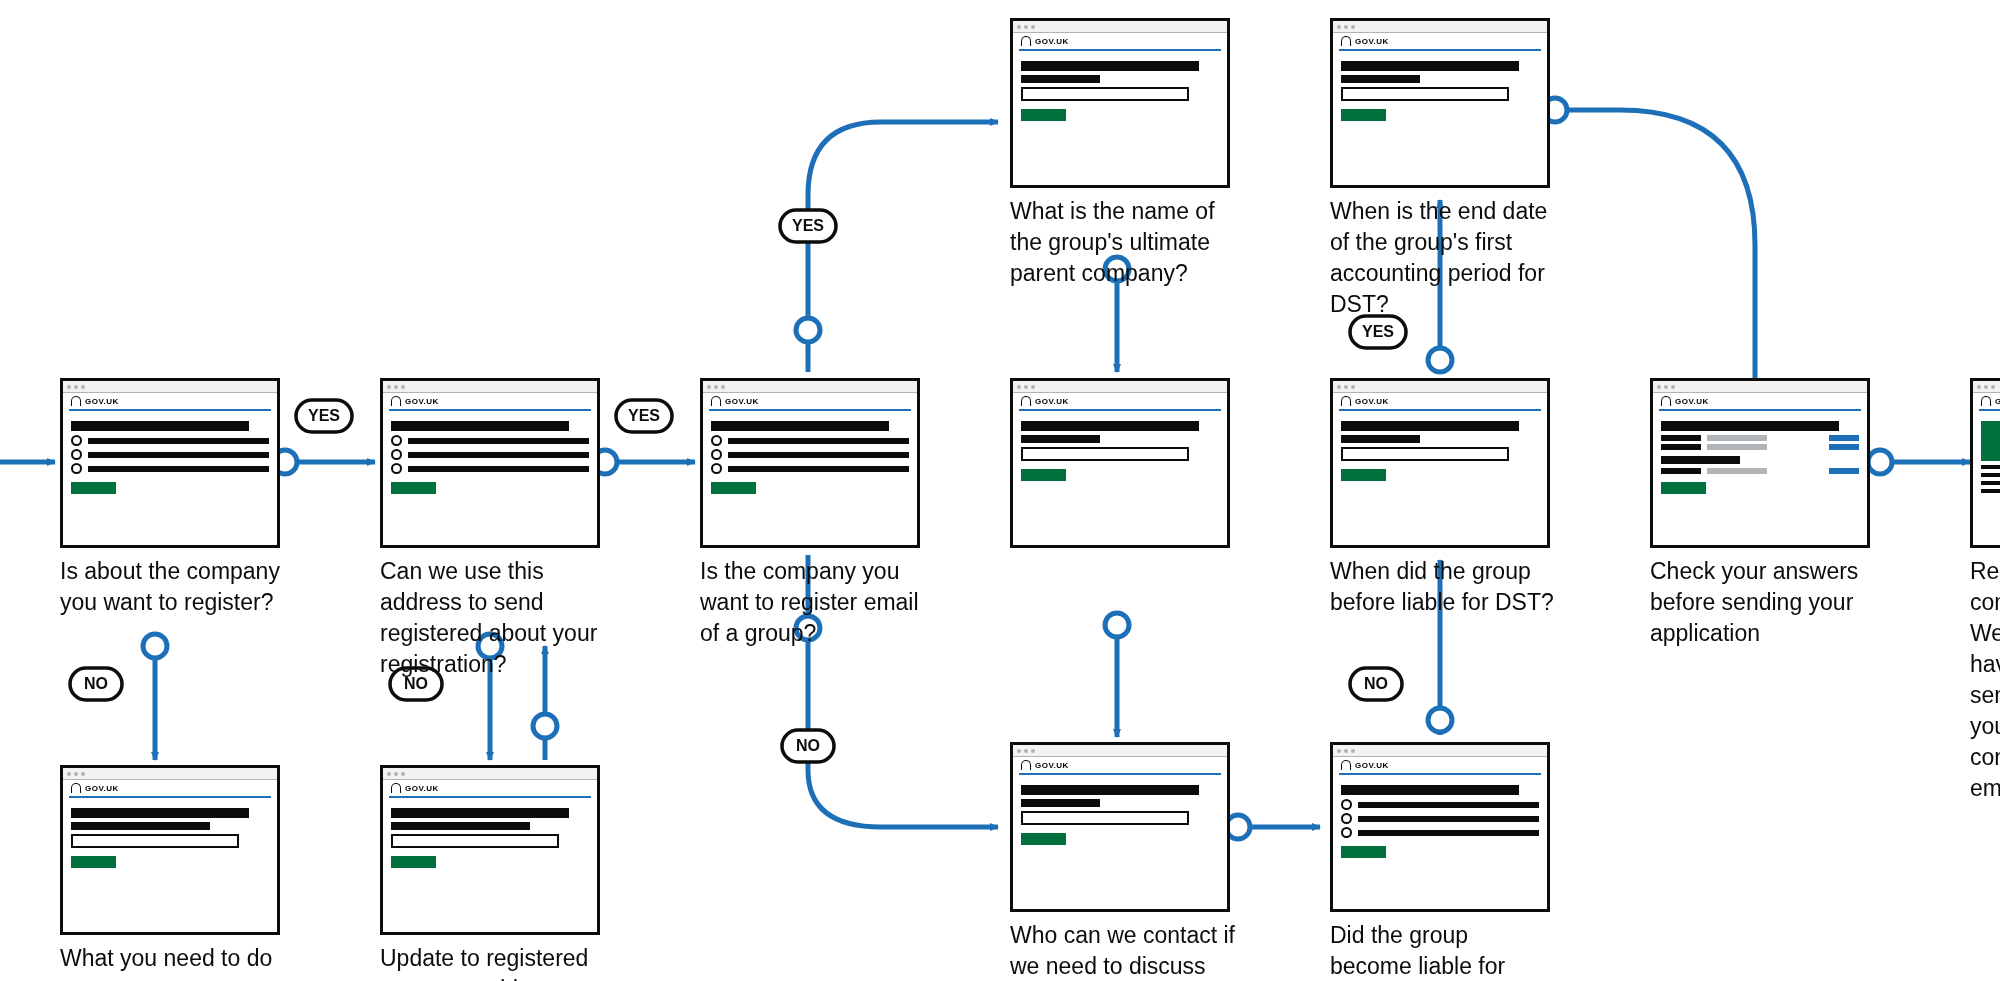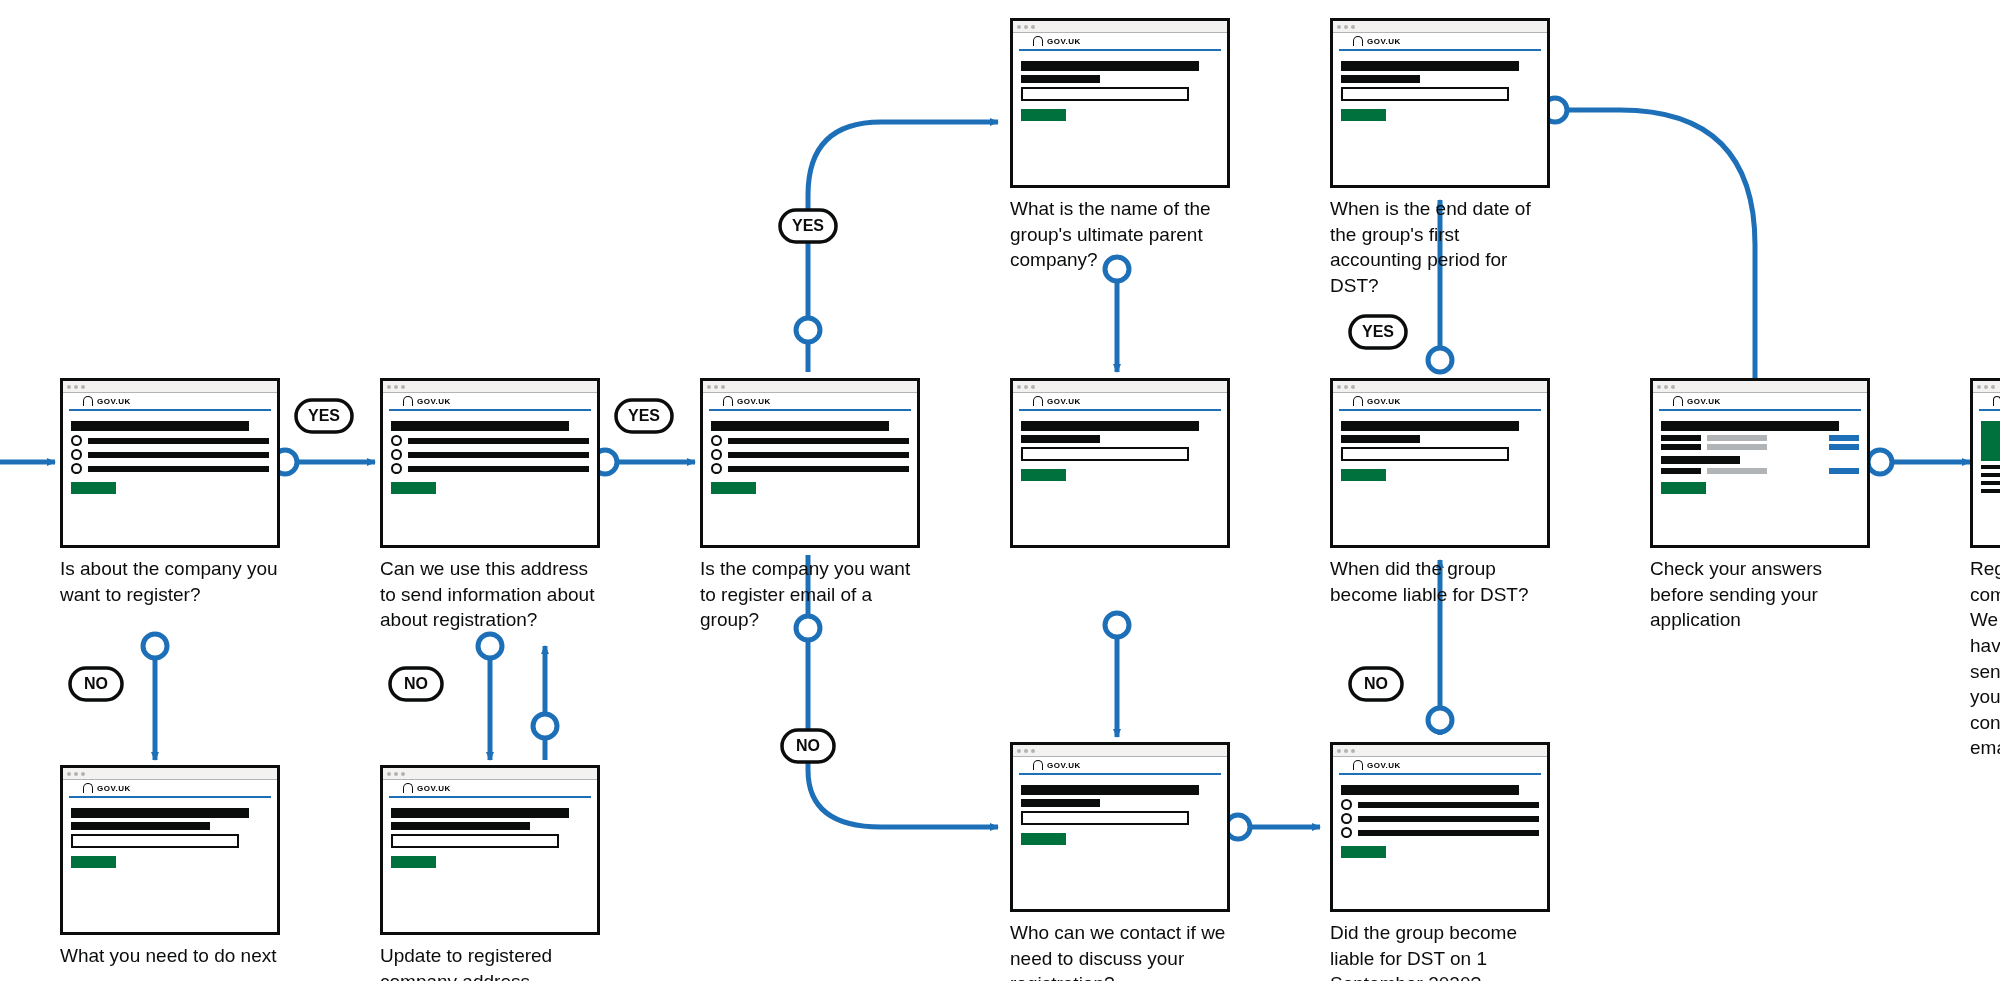--- a/index.html
+++ b/index.html
@@ -35,21 +35,20 @@
     align-items: center;
     gap: 3px;
     padding-left: 4px;
   }
   .thumb .browbar .dot { width:4px;height:4px;border-radius:50%;background:#b1b4b6;display:inline-block; }
   .thumb .topbar {
     height: 16px;
     display: flex;
     align-items: center;
     padding: 0 8px;
-    margin-left: 12px;
   }
   .thumb .crown {
     width: 10px; height: 10px;
     border: 1.5px solid #0b0c0c;
     border-bottom: none;
     border-radius: 5px 5px 0 0;
     margin-right: 4px;
   }
   .thumb .gov { font-size: 8px; font-weight:700; letter-spacing:0.5px;}
   .thumb .bluebar { height:2px; background:#1d70b8; margin: 0 6px;}
@@ -57,21 +56,21 @@
   .bar { background:#0b0c0c; height:8px; margin:4px 0; }
   .bar.wide { width: 90%; height:10px;}
   .bar.med { width: 70%; }
   .bar.short { width: 40%; }
   .greenbtn { background:#00703c; width:45px; height:12px; margin-top:8px;}
   .input { border:2px solid #0b0c0c; height:14px; width:85%; margin:4px 0;}
   .radio { display:flex; align-items:center; margin:3px 0;}
   .radio .rcirc { width:11px;height:11px;border:2px solid #0b0c0c;border-radius:50%;margin-right:6px;flex-shrink:0;}
   .radio .rbar { background:#0b0c0c; height:6px; flex:1;}
   .caption {
-    font-size: 19px;
+    font-size: 23px;
     line-height: 1.35;
     margin-top: 8px;
     width: 225px;
     color:#0b0c0c;
   }
   
   .srow { display:flex; gap:6px; margin:3px 0; align-items:center;}
   .srow .k { background:#0b0c0c; height:6px; width:40px;}
   .srow .v { background:#b1b4b6; height:6px; width:60px;}
   .srow .c { background:#1d70b8; height:6px; width:30px; margin-left:auto;}
@@ -249,21 +248,21 @@
           <span class="rcirc"></span>
           <span class="rbar"></span>
         </div>
       <div class="radio">
           <span class="rcirc"></span>
           <span class="rbar"></span>
         </div>
       <div class="greenbtn"></div>
     </div>
   </div>
-  <div class="caption">Can we use this address to send information about about registration?</div>
+  <div class="caption">Can we use this address to send registered about your registration?</div>
 </div>
 
 <div class="node" style="left:380px; top:765px;">
   <div class="thumb">
     <div class="browbar">
         <span class="dot"></span>
         <span class="dot"></span>
         <span class="dot"></span>
       </div>
     <div class="topbar">
@@ -412,21 +411,21 @@
         <span class="gov">GOV.UK</span>
       </div>
     <div class="bluebar"></div>
     <div class="body">
       <div class="bar wide"></div>
       <div class="bar short"></div>
       <div class="input"></div>
       <div class="greenbtn"></div>
     </div>
   </div>
-  <div class="caption">When did the group become liable for DST?</div>
+  <div class="caption">When did the group before liable for DST?</div>
 </div>
 
 <div class="node" style="left:1330px; top:742px;">
   <div class="thumb">
     <div class="browbar">
         <span class="dot"></span>
         <span class="dot"></span>
         <span class="dot"></span>
       </div>
     <div class="topbar">

